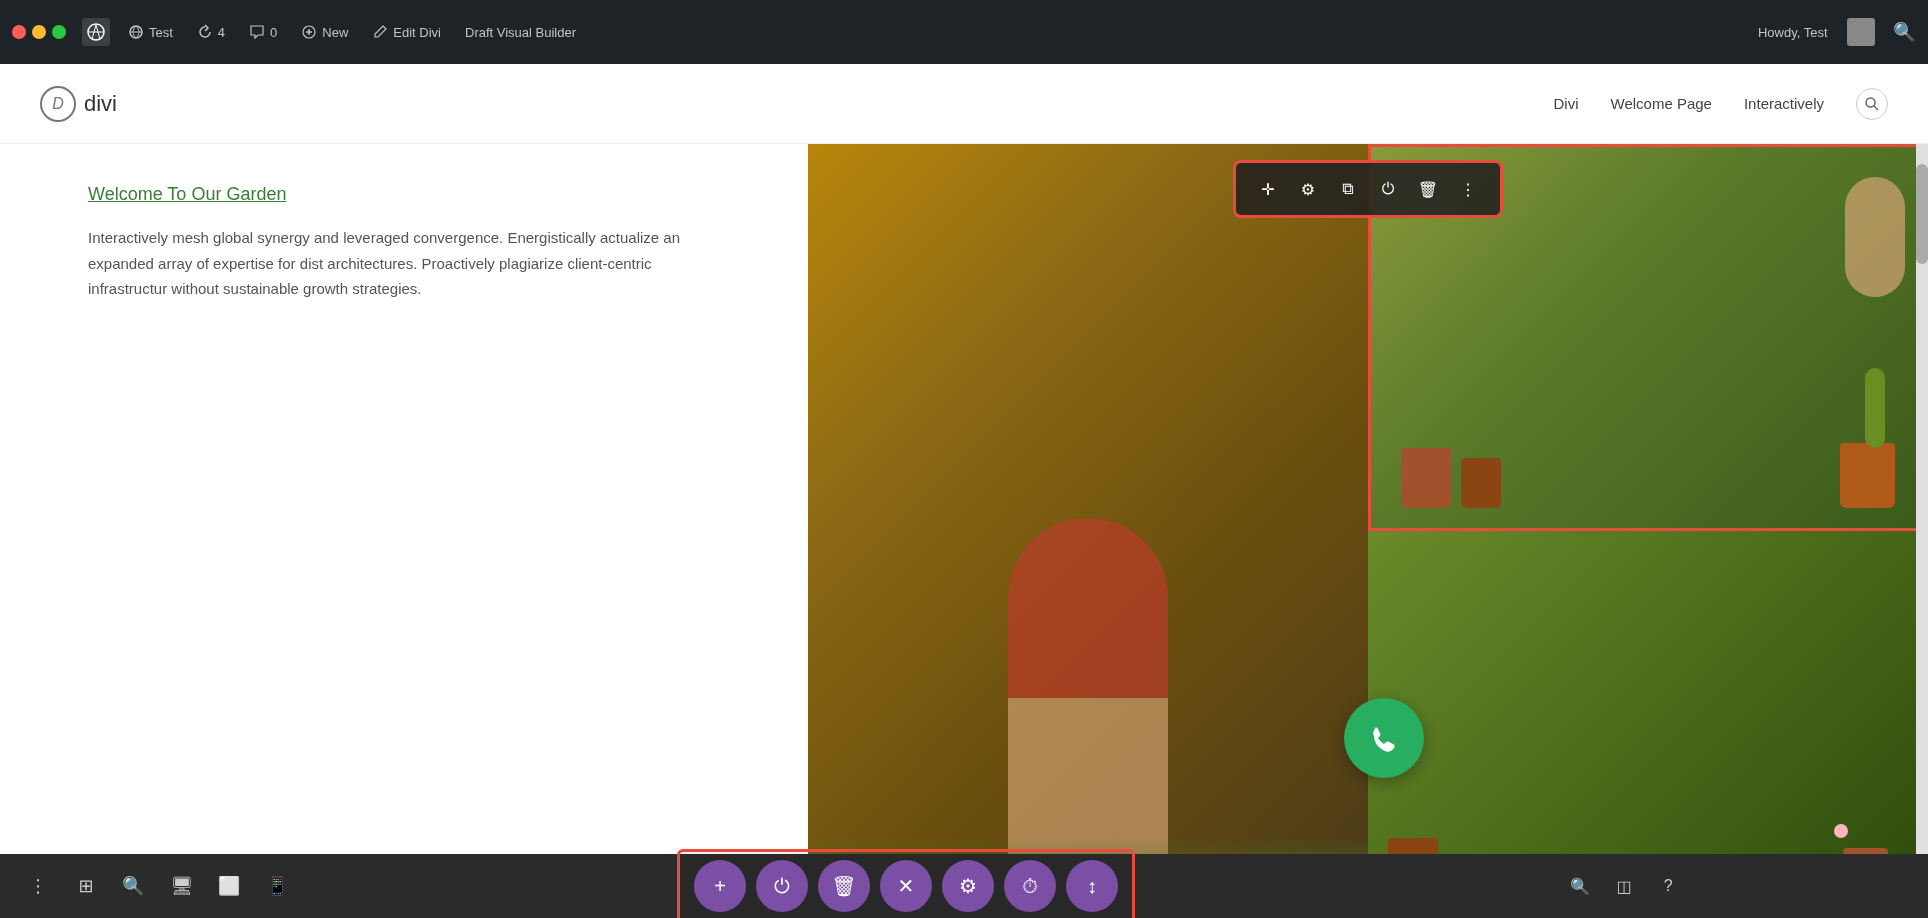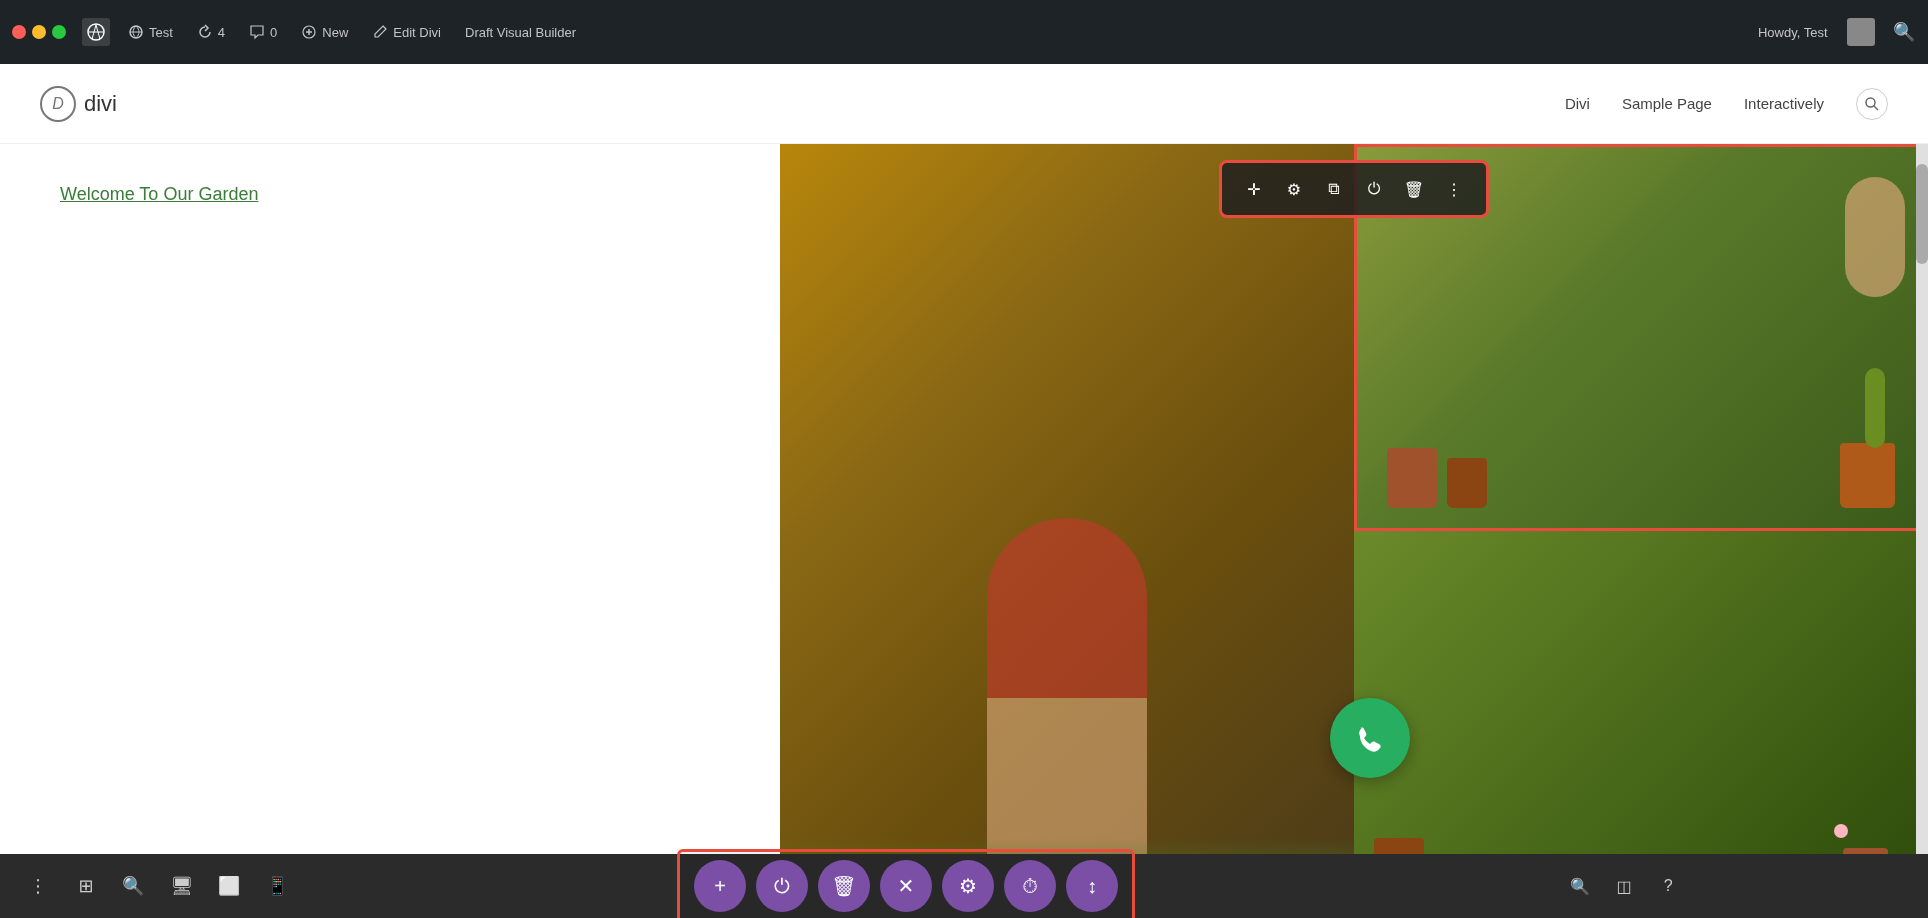--- a/index.html
+++ b/index.html
@@ -112,20 +112,21 @@
       cursor: pointer;
       color: #555;
     }
 
     
     .main-content {
       display: flex;
       height: calc(918px - 64px - 80px);
       position: relative;
       background: #fff;
+      padding-left: 28px;
     }
 
     
     .left-content {
       width: 780px;
       padding: 40px 60px;
       position: relative;
     }
     .welcome-link {
       color: #3a7c3a;
@@ -430,35 +431,36 @@
 
 <div class="site-header">
   <div class="site-logo">
     <div class="logo-circle">
       <span>D</span>
     </div>
     <span>divi</span>
   </div>
   <nav class="site-nav">
     <a>Divi</a>
-    <a>Sample Page</a>
+    <a>Welcome Page</a>
     <a>Interactively</a>
     <div class="search-icon-site">
       <svg width="16" height="16" viewBox="0 0 16 16" fill="none">
           <circle cx="6.5" cy="6.5" r="4.5" stroke="#666" stroke-width="1.5"></circle>
           <path d="M10 10l4 4" stroke="#666" stroke-width="1.5"></path>
         </svg>
     </div>
   </nav>
 </div>
 
 <div class="main-content">
 
   <div class="left-content">
     <a class="welcome-link">Welcome To Our Garden</a>
+    <p class="hero-desc">Interactively mesh global synergy and leveraged convergence. Energistically actualize an expanded array of expertise for dist architectures. Proactively plagiarize client-centric infrastructur without sustainable growth strategies.</p>
   </div>
 
   <div class="right-content">
 
     <div class="module-toolbar">
       <button class="module-toolbar-btn" title="Move">✛</button>
       <button class="module-toolbar-btn" title="Settings">⚙</button>
       <button class="module-toolbar-btn" title="Duplicate">⧉</button>
       <button class="module-toolbar-btn" title="Disable">⏻</button>
       <button class="module-toolbar-btn" title="Delete">🗑</button>

